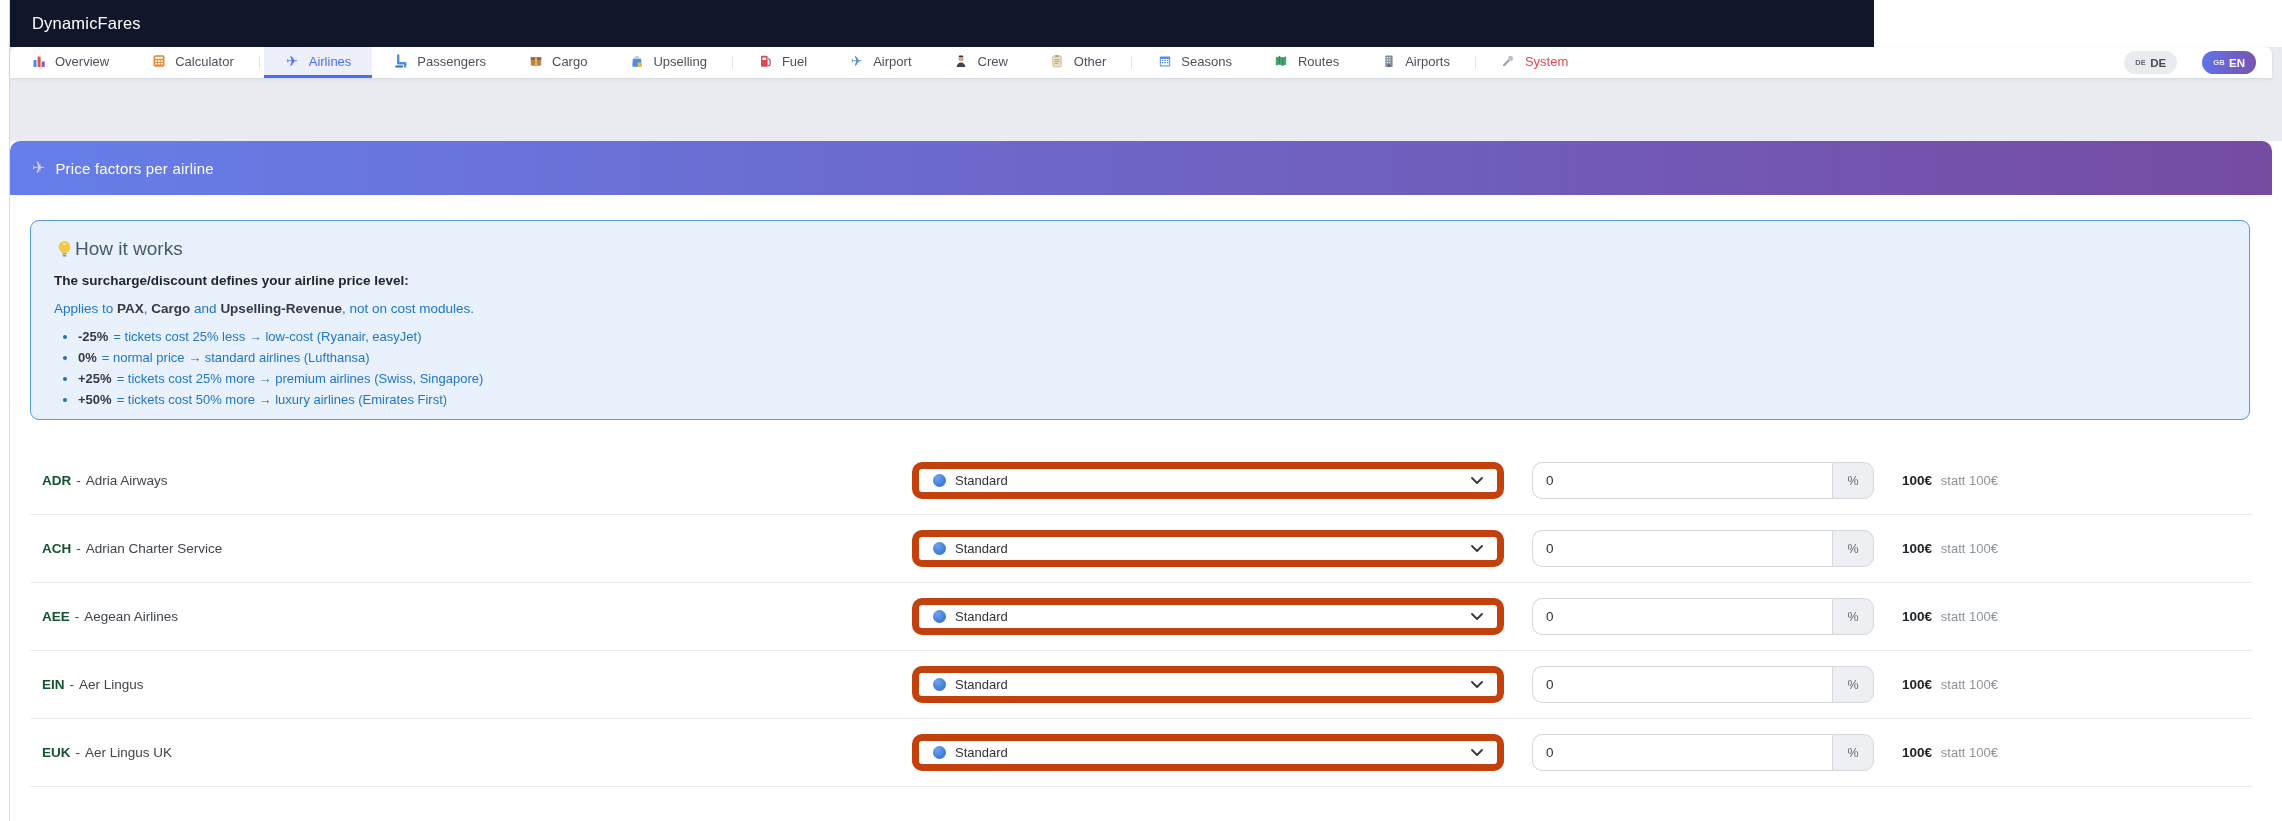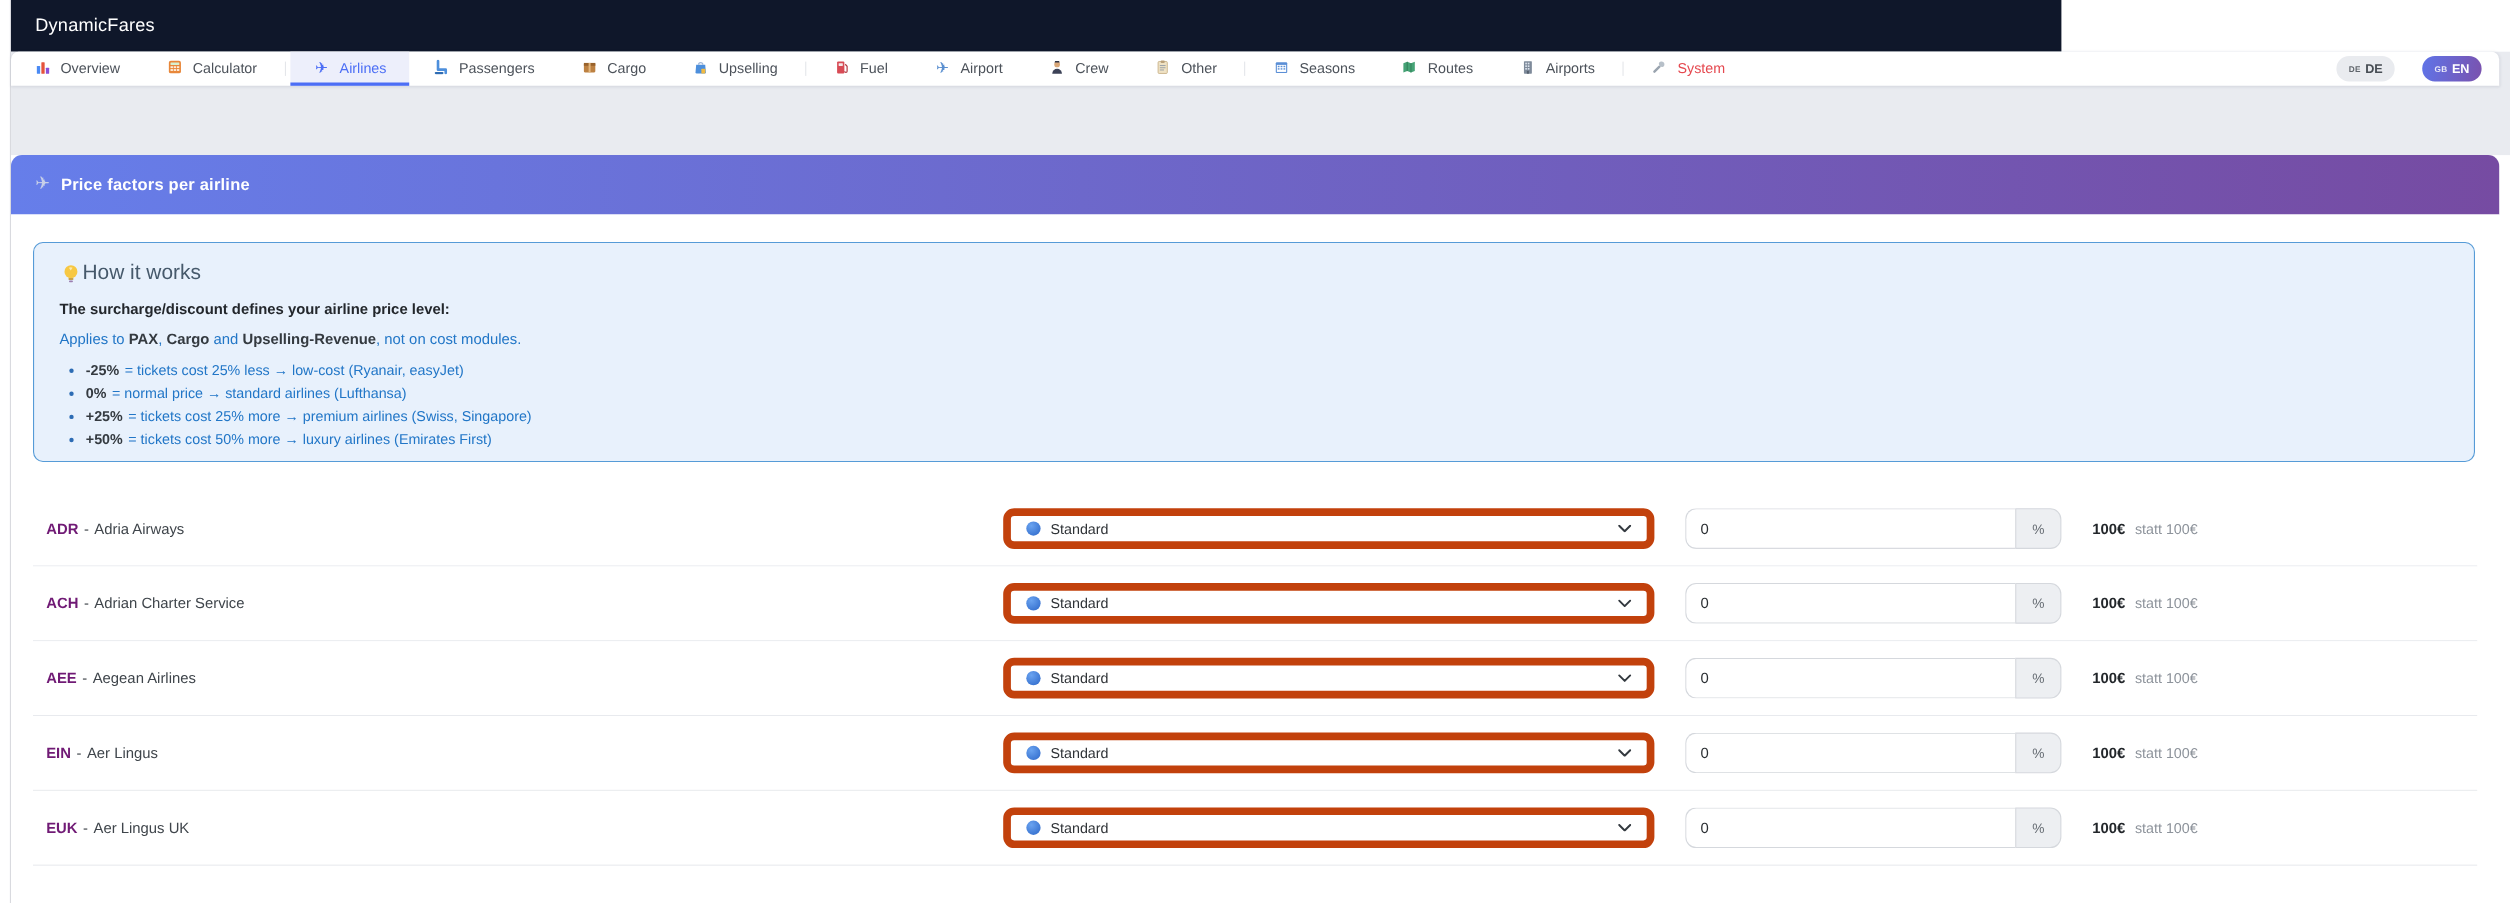--- a/index.html
+++ b/index.html
@@ -26,21 +26,21 @@
   .lang{margin-left:auto;display:flex;align-items:center;gap:25px;margin-right:16px}
   .pill{display:inline-flex;align-items:center;gap:4px;height:23px;padding:0 11px;border-radius:13px;
         font-size:11.5px;font-weight:700;cursor:pointer;border:none}
   .pill .flag{font-size:7.5px;font-weight:700;opacity:.85;letter-spacing:.3px}
   .pill.de{background:#e9ebef;color:#474d54}
   .pill.en{background:linear-gradient(100deg,#5f74e8,#7a52ae);color:#fff}
 
   .banner{position:absolute;left:10px;top:141px;width:2262px;height:54px;border-radius:10px 10px 0 0;
           background:linear-gradient(90deg,#667eea,#764ba2);display:flex;align-items:center;color:#fff}
   .bicon{margin-left:22px;margin-right:10px;color:#c7cfe8;font-size:16px;line-height:1}
-  .btitle{font-size:15px;font-weight:700;letter-spacing:.2px}
+  .btitle{font-size:15px;font-weight:400;letter-spacing:.2px}
 
   .card{position:absolute;left:10px;top:195px;width:2262px;height:626px;background:#fff}
 
   .infobox{position:absolute;left:20px;top:25px;width:2220px;height:200px;box-sizing:border-box;
            background:#e8f1fc;border:1px solid #569bd7;border-radius:9px;padding:17px 23px}
   .ib-title{display:flex;align-items:center;color:#46596b;font-size:19px}
   .ib-intro{margin-top:13px;font-size:13.5px;font-weight:700;color:#23272c}
   .ib-applies{margin-top:13px;font-size:13.5px;color:#2176c7}
   .ib-applies b{color:#343a40}
   .ib-list{margin:13px 0 0 0;padding-left:24px;color:#2176c7;font-size:13px;list-style:disc}
@@ -48,21 +48,21 @@
   .ib-list li::marker{color:#2c6cb4}
   .ib-list .lead{color:#343a40;margin-right:5px}
 
   .ftable{position:absolute;left:20px;top:252px;width:2222px}
   .thead{display:grid;grid-template-columns:870px 620px 370px 1fr;height:40px;align-items:center;
          background:#f8f9fb;color:#4b535b;font-size:13.5px}
   .thead>div{padding-left:12px}
   .trow{display:grid;grid-template-columns:870px 620px 370px 1fr;height:67px;align-items:center;
         border-bottom:1px solid #e8eaee;font-size:13.5px;background:#fff}
   .airline-cell{padding-left:12px;color:#3f454b}
-  .airline-cell b{color:#701a75;margin-right:5px}
+  .airline-cell b{color:#14532d;margin-right:5px}
   .airline-cell .dash{margin-right:5px}
   .select{margin-left:12px;width:592px;height:37px;box-sizing:border-box;border:7px solid #c2410c;border-radius:10px;
           background:#fff;display:flex;align-items:center;padding:0 14px;cursor:pointer;color:#2f3337;font-size:13px}
   .select .dot{width:13px;height:13px;border-radius:50%;background:radial-gradient(circle at 35% 30%,#6aa3f0,#2b66c8);
                margin-right:9px;flex:none}
   .select .chev{margin-left:auto;flex:none}
   .igroup{margin-left:12px;display:flex;width:342px;height:37px;box-sizing:border-box}
   .igroup input{flex:1;min-width:0;border:1px solid #d5d8dd;border-right:none;border-radius:10px 0 0 10px;
                 padding:0 13px;font-size:13.5px;color:#2b2f33;outline:none;font-family:inherit;background:#fff}
   .igroup .addon{width:42px;box-sizing:border-box;border:1px solid #d5d8dd;border-radius:0 10px 10px 0;background:#edeff2;

